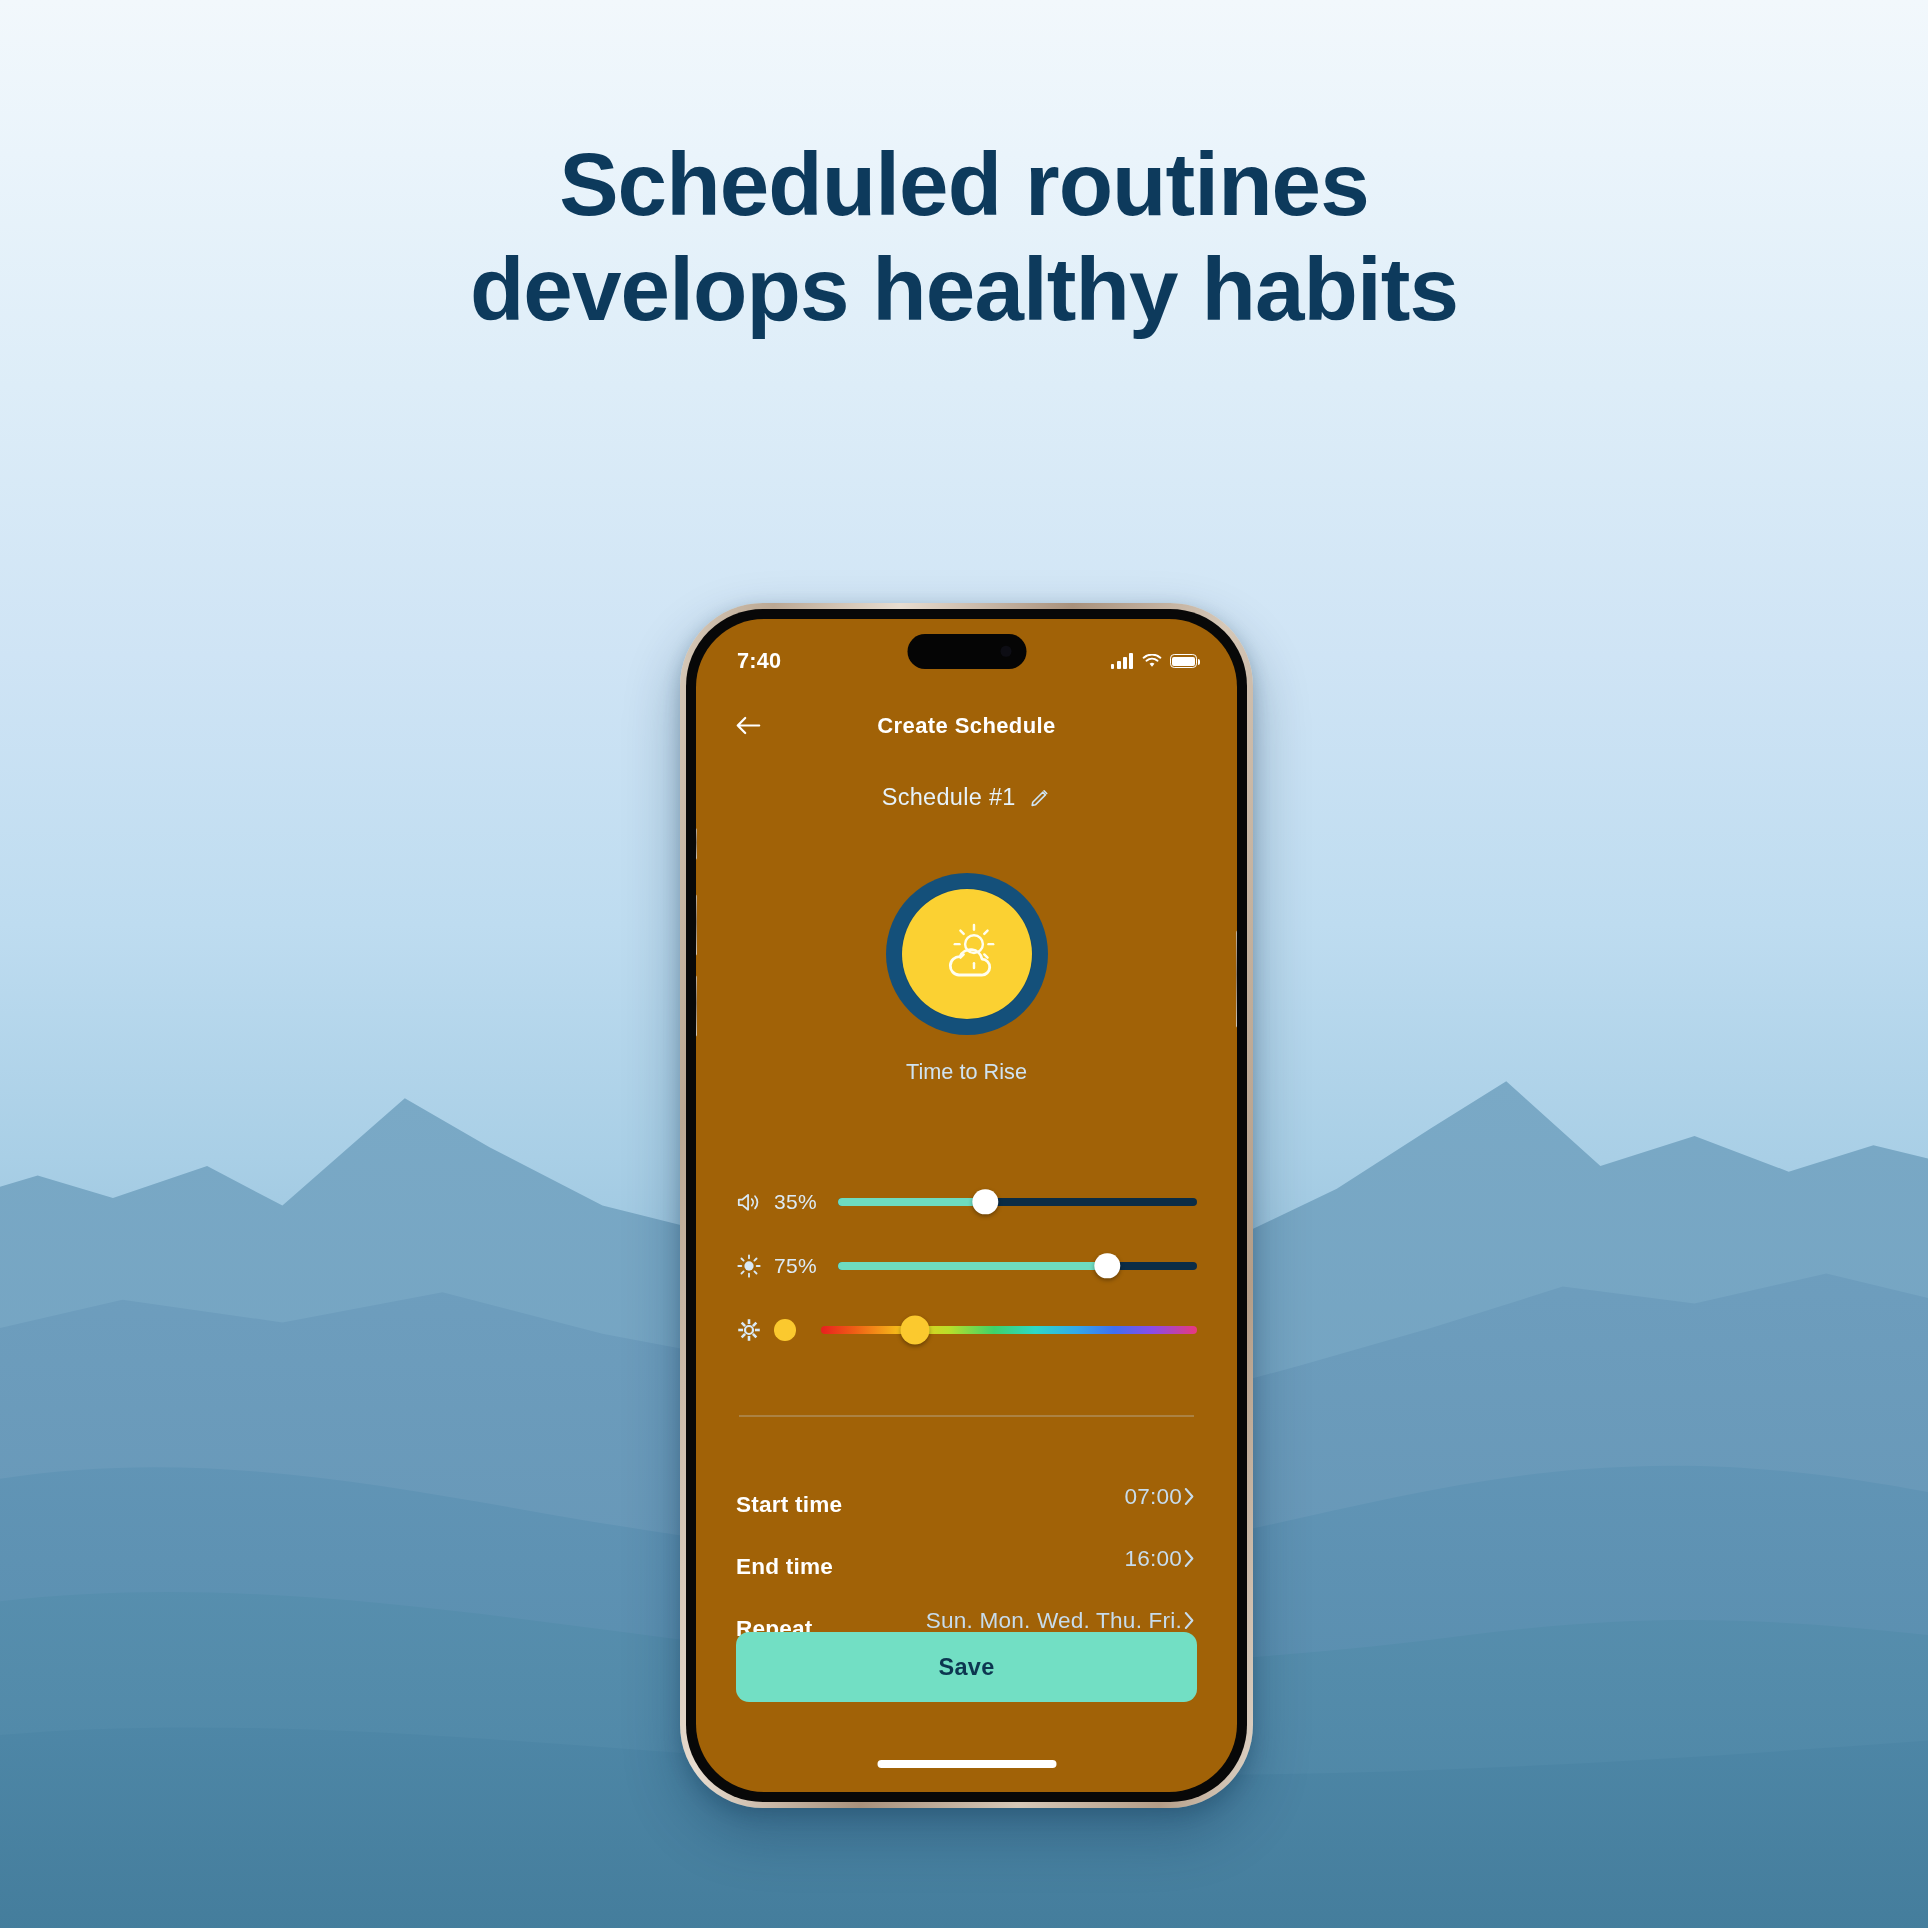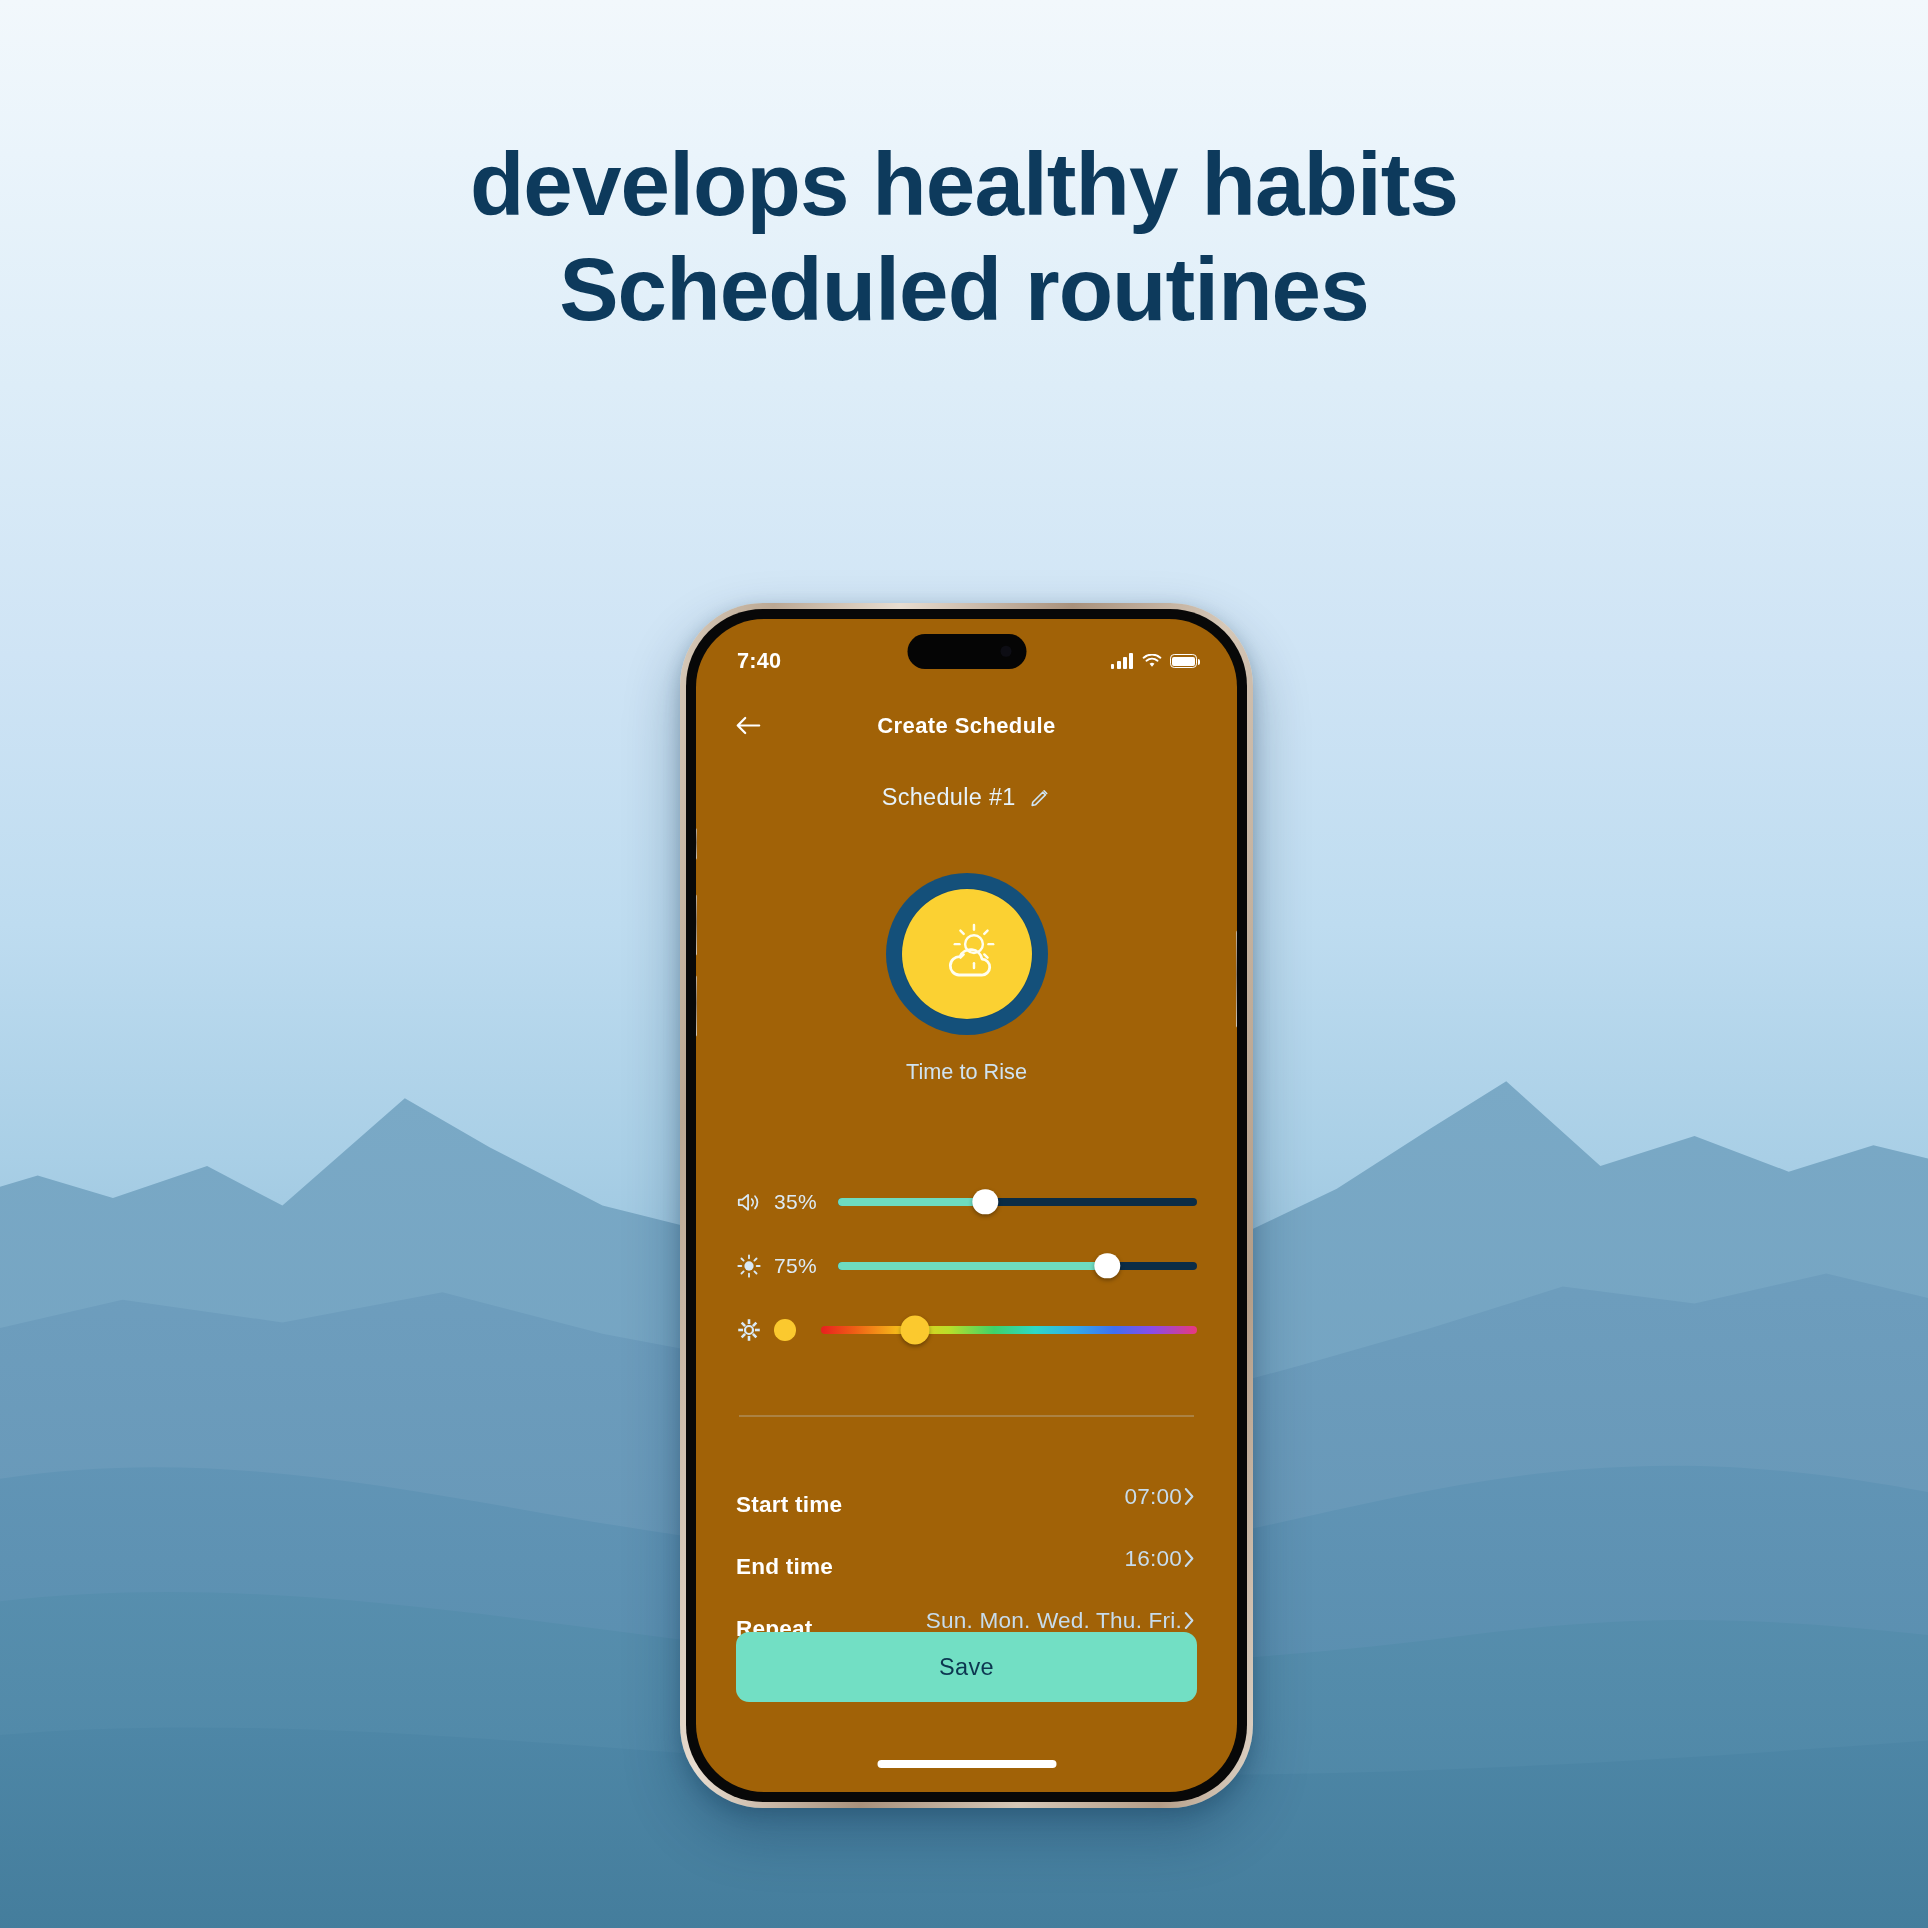--- a/index.html
+++ b/index.html
@@ -154,21 +154,21 @@
   .llabel { position:absolute; left:0; font-size:22.6px; font-weight:bold;
     color:#ffffff; letter-spacing:0.2px;margin-top:16px; }
   .lvalue { font-size:22.6px; color:#c7dcec; letter-spacing:0.2px; }
   .chev { width:15px; display:flex; align-items:center; justify-content:center; }
 
   
   .save-btn {
     position:absolute; left:40px; right:40px; bottom:90px; height:70px;
     border-radius:13px; background:#72dfc4;
     display:flex; align-items:center; justify-content:center;
-    color:#0c3650; font-size:23.5px; font-weight:normal; letter-spacing:0.3px;
+    color:#0c3650; font-size:23.5px; font-weight:bold; letter-spacing:0.3px;
     border:none; cursor:pointer; font-family:"Liberation Sans", sans-serif;
   }
   .home-ind { position:absolute; bottom:24.5px; left:50%; transform:translateX(-50%);
     width:179px; height:7.5px; border-radius:4.7px; background:#fff; }
 </style>
 </head>
 <body>
 
 <div class="scene">
   <div class="sky"></div>
@@ -205,22 +205,22 @@
 
     <path d="M2048 398 L1940 372 L1800 404 L1660 386 L1520 430 L1380 470 L1240 508 L1240 1068 L2048 1068 Z" fill="url(#m2)" opacity="0.95"></path>
 
     <path d="M0 590 C 220 556, 420 600, 620 634 C 820 666, 980 690, 1130 676 C 1320 658, 1480 596, 1680 580 C 1830 568, 1950 586, 2048 604 L2048 1068 L0 1068 Z" fill="url(#m3)" opacity="0.9"></path>
     <path d="M0 720 C 260 690, 520 736, 780 768 C 1040 800, 1300 790, 1560 756 C 1760 730, 1900 740, 2048 756 L2048 1068 L0 1068 Z" fill="url(#m4)" opacity="0.88"></path>
     <path d="M0 862 C 300 836, 640 880, 980 898 C 1320 916, 1700 894, 2048 868 L2048 1068 L0 1068 Z" fill="url(#m5)" opacity="0.85"></path>
   </svg>
 </div>
 
 <div class="headline">
+  <div>Scheduled routines</div>
   <div>develops healthy habits</div>
-  <div>Scheduled routines</div>
 </div>
 
 <div class="phone">
   <div class="phone-inner">
     <div class="screen">
 
       <div class="btn-side btn-silence"></div>
       <div class="btn-side btn-volup"></div>
       <div class="btn-side btn-voldn"></div>
       <div class="btn-side btn-power"></div>

